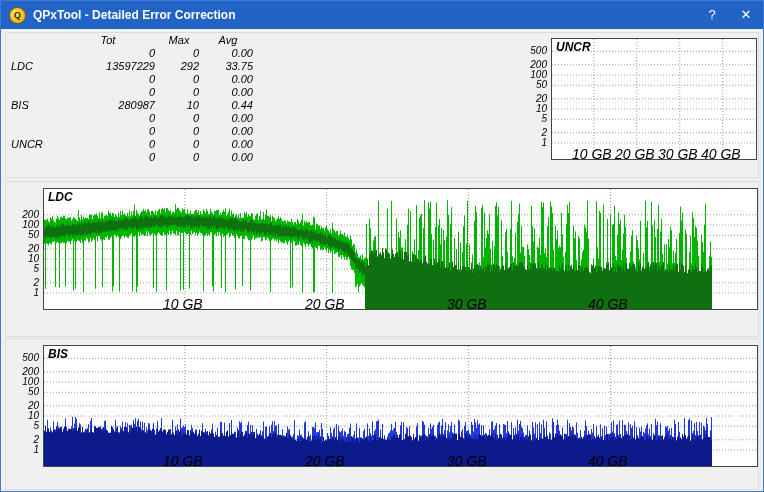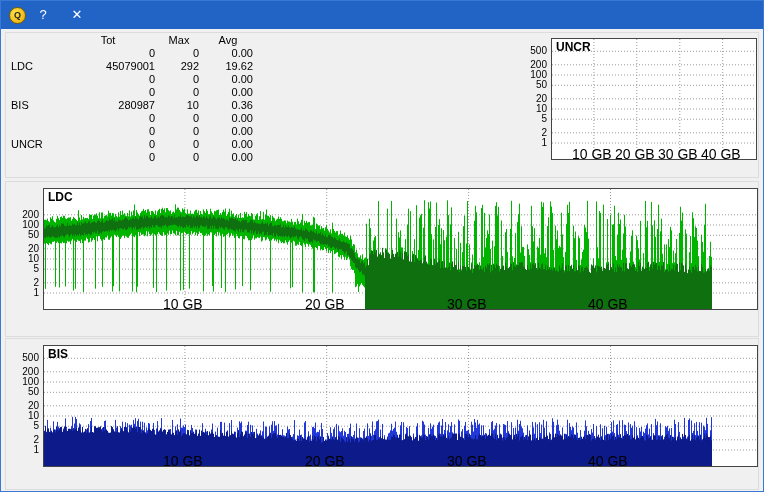--- a/index.html
+++ b/index.html
@@ -12,39 +12,40 @@
   .titlebar{height:28px;background:#2263c6;display:flex;align-items:center;color:#fff;}
   .app-icon{
     width:15px;height:15px;border-radius:50%;
     background:radial-gradient(circle at 35% 35%, #ffe14a, #e8a800);
     border:1px solid #7a5c00;margin-left:8px;
     display:flex;align-items:center;justify-content:center;
     font-size:9px;font-weight:bold;color:#222;flex:0 0 auto;
   }
   .tb-title{margin-left:7px;font-size:12px;font-weight:600;flex:1;white-space:nowrap;overflow:hidden;}
   .tb-btn{width:34px;text-align:center;font-size:13px;line-height:28px;cursor:default;flex:0 0 auto;}
-  .client{position:absolute;left:0;top:28px;width:602px;height:462px;}
+  .client{position:absolute;left:0;top:28px;width:602px;height:462px;font-style:italic;}
   .frame{position:absolute;border:1px solid #dcdcdc;pointer-events:none;}
   #stats{position:absolute;left:8px;top:5px;border-collapse:collapse;table-layout:fixed;font-size:11px;}
   #stats th{font-weight:normal;text-align:center;padding:0 2px;height:13px;line-height:13px;}
   #stats td{padding:0 2px;height:13px;line-height:13px;white-space:nowrap;}
   #stats .num{text-align:right;}
   #stats .lab{text-align:left;}
   .chart{position:absolute;}
   .chart svg{position:absolute;left:0;top:0;display:block;}
   .chart-title{position:absolute;left:5px;top:2px;font-size:12px;font-weight:bold;color:#000;}
   .ytick{position:absolute;left:-37px;width:33px;text-align:right;font-size:10px;line-height:11px;color:#000;}
   .xtick{position:absolute;top:108px;width:44px;text-align:left;font-size:14px;color:#000;}
 </style>
 </head>
 <body>
 
 <div class="window">
   <div class="titlebar">
     <span class="app-icon">Q</span>
+    <span class="tb-title">QPxTool - Detailed Error Correction</span>
     <span class="tb-btn">?</span>
     <span class="tb-btn">✕</span>
   </div>
 
   <div class="client">
     <div class="frame" style="left:4px;top:3px;width:752px;height:144px;"></div>
     <div class="frame" style="left:4px;top:152px;width:752px;height:154px;"></div>
     <div class="frame" style="left:4px;top:309px;width:752px;height:150px;"></div>
 
     <table id="stats">
@@ -62,41 +63,41 @@
             <th>Avg</th>
           </tr>
           <tr>
             <td class="lab"></td>
             <td class="num">0</td>
             <td class="num">0</td>
             <td class="num">0.00</td>
           </tr>
           <tr>
             <td class="lab">LDC</td>
-            <td class="num">45079001</td>
+            <td class="num">13597229</td>
             <td class="num">292</td>
-            <td class="num">19.62</td>
+            <td class="num">33.75</td>
           </tr>
           <tr>
             <td class="lab"></td>
             <td class="num">0</td>
             <td class="num">0</td>
             <td class="num">0.00</td>
           </tr>
           <tr>
             <td class="lab"></td>
             <td class="num">0</td>
             <td class="num">0</td>
             <td class="num">0.00</td>
           </tr>
           <tr>
             <td class="lab">BIS</td>
             <td class="num">280987</td>
             <td class="num">10</td>
-            <td class="num">0.36</td>
+            <td class="num">0.44</td>
           </tr>
           <tr>
             <td class="lab"></td>
             <td class="num">0</td>
             <td class="num">0</td>
             <td class="num">0.00</td>
           </tr>
           <tr>
             <td class="lab"></td>
             <td class="num">0</td>

